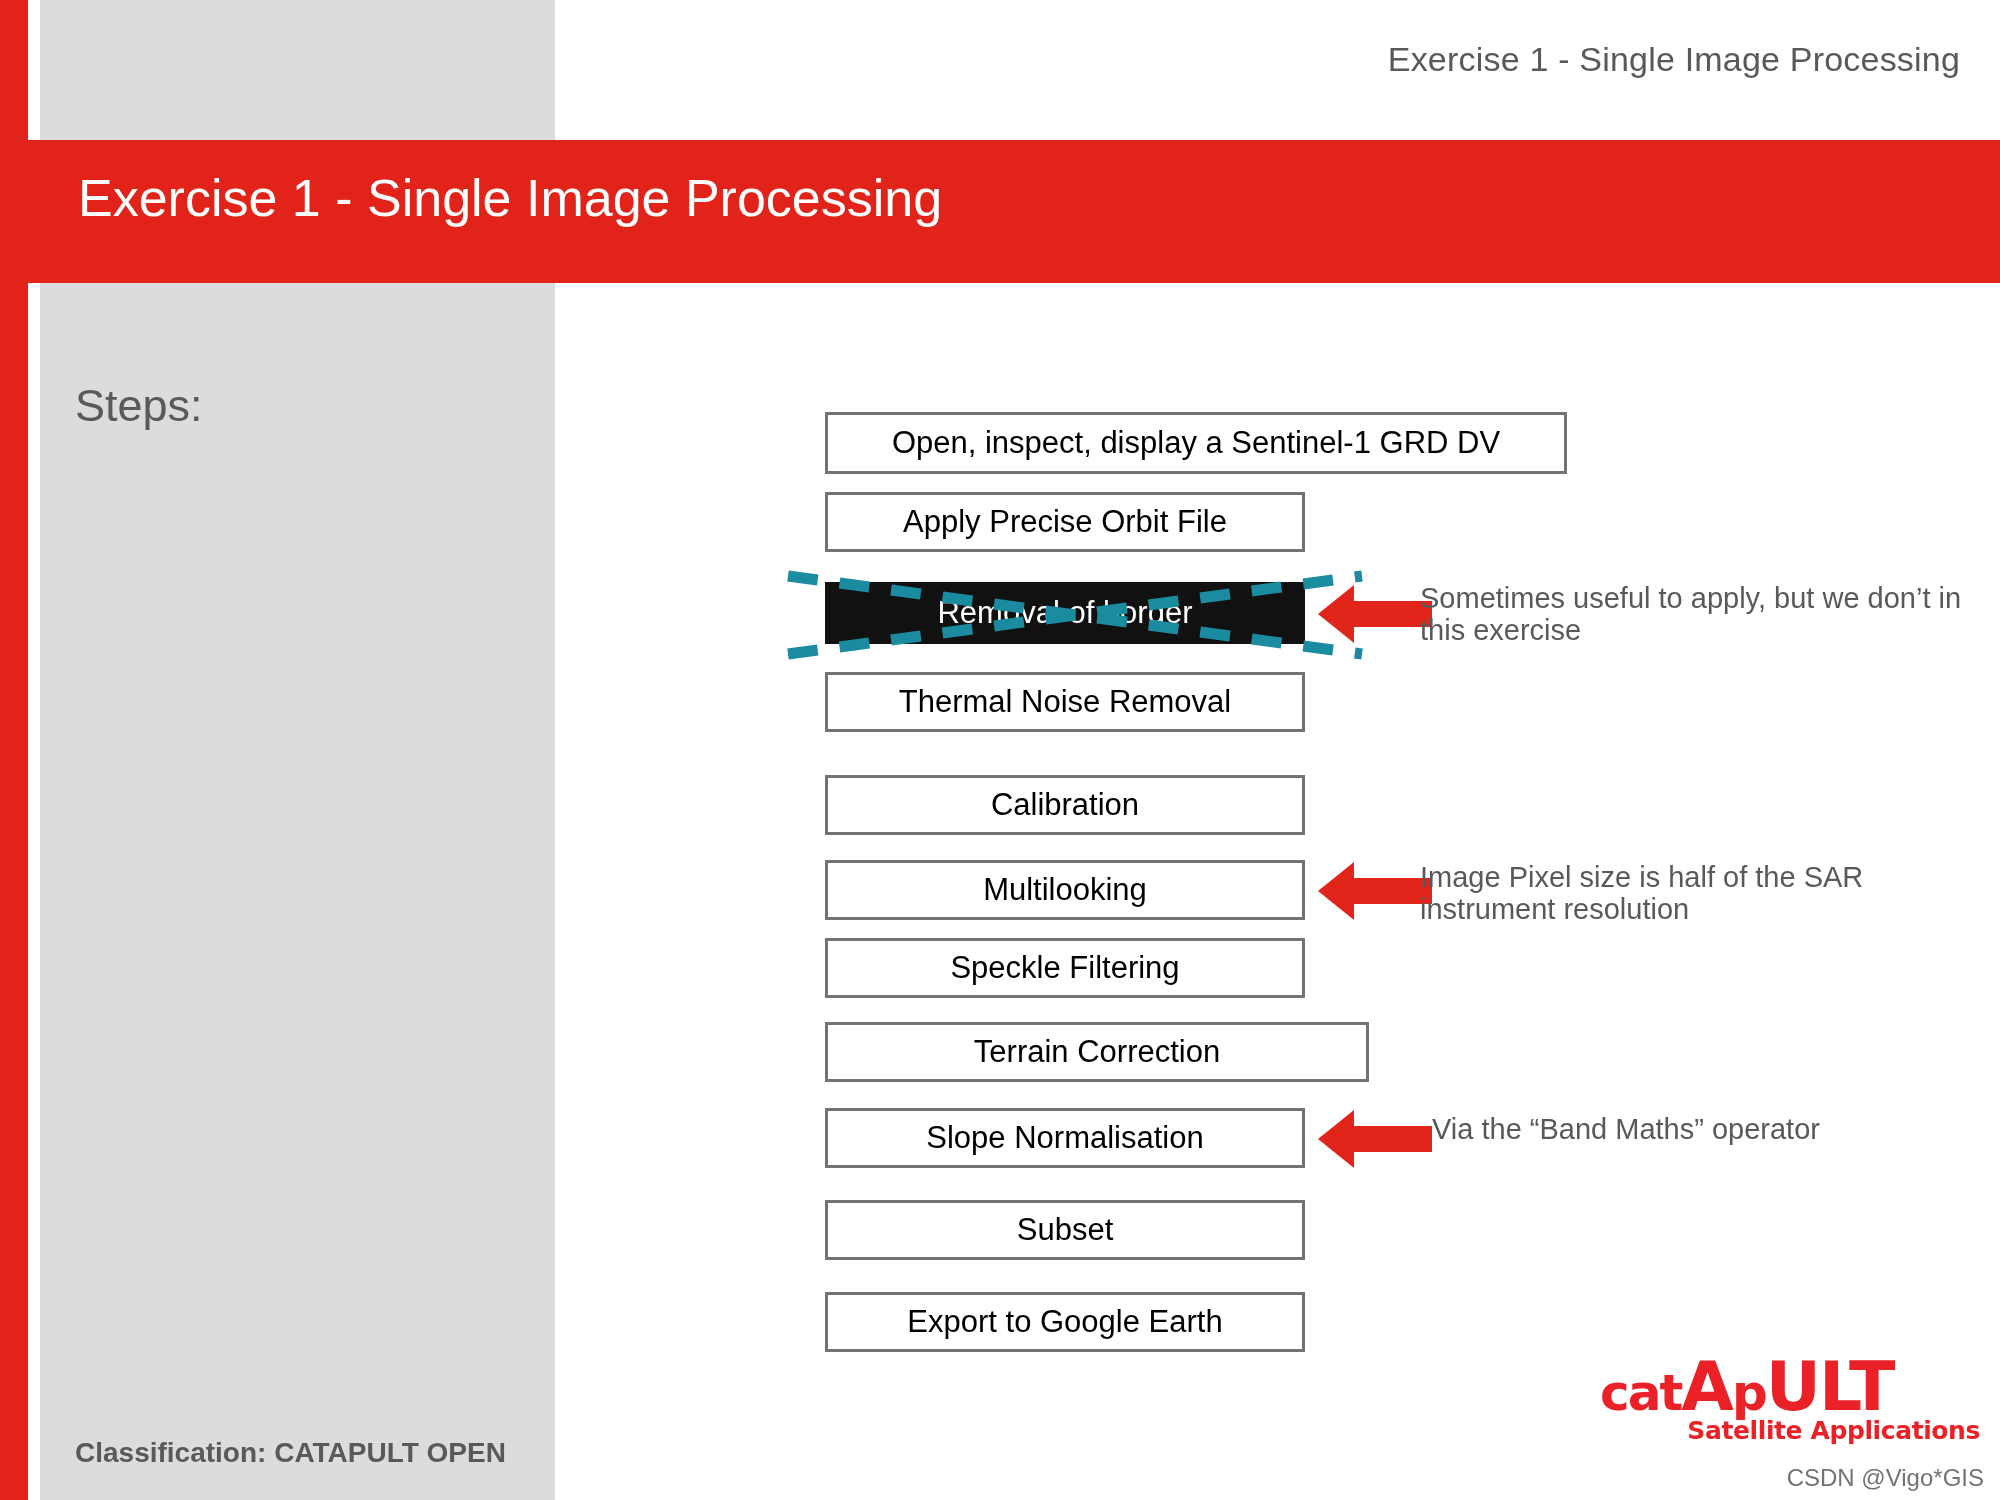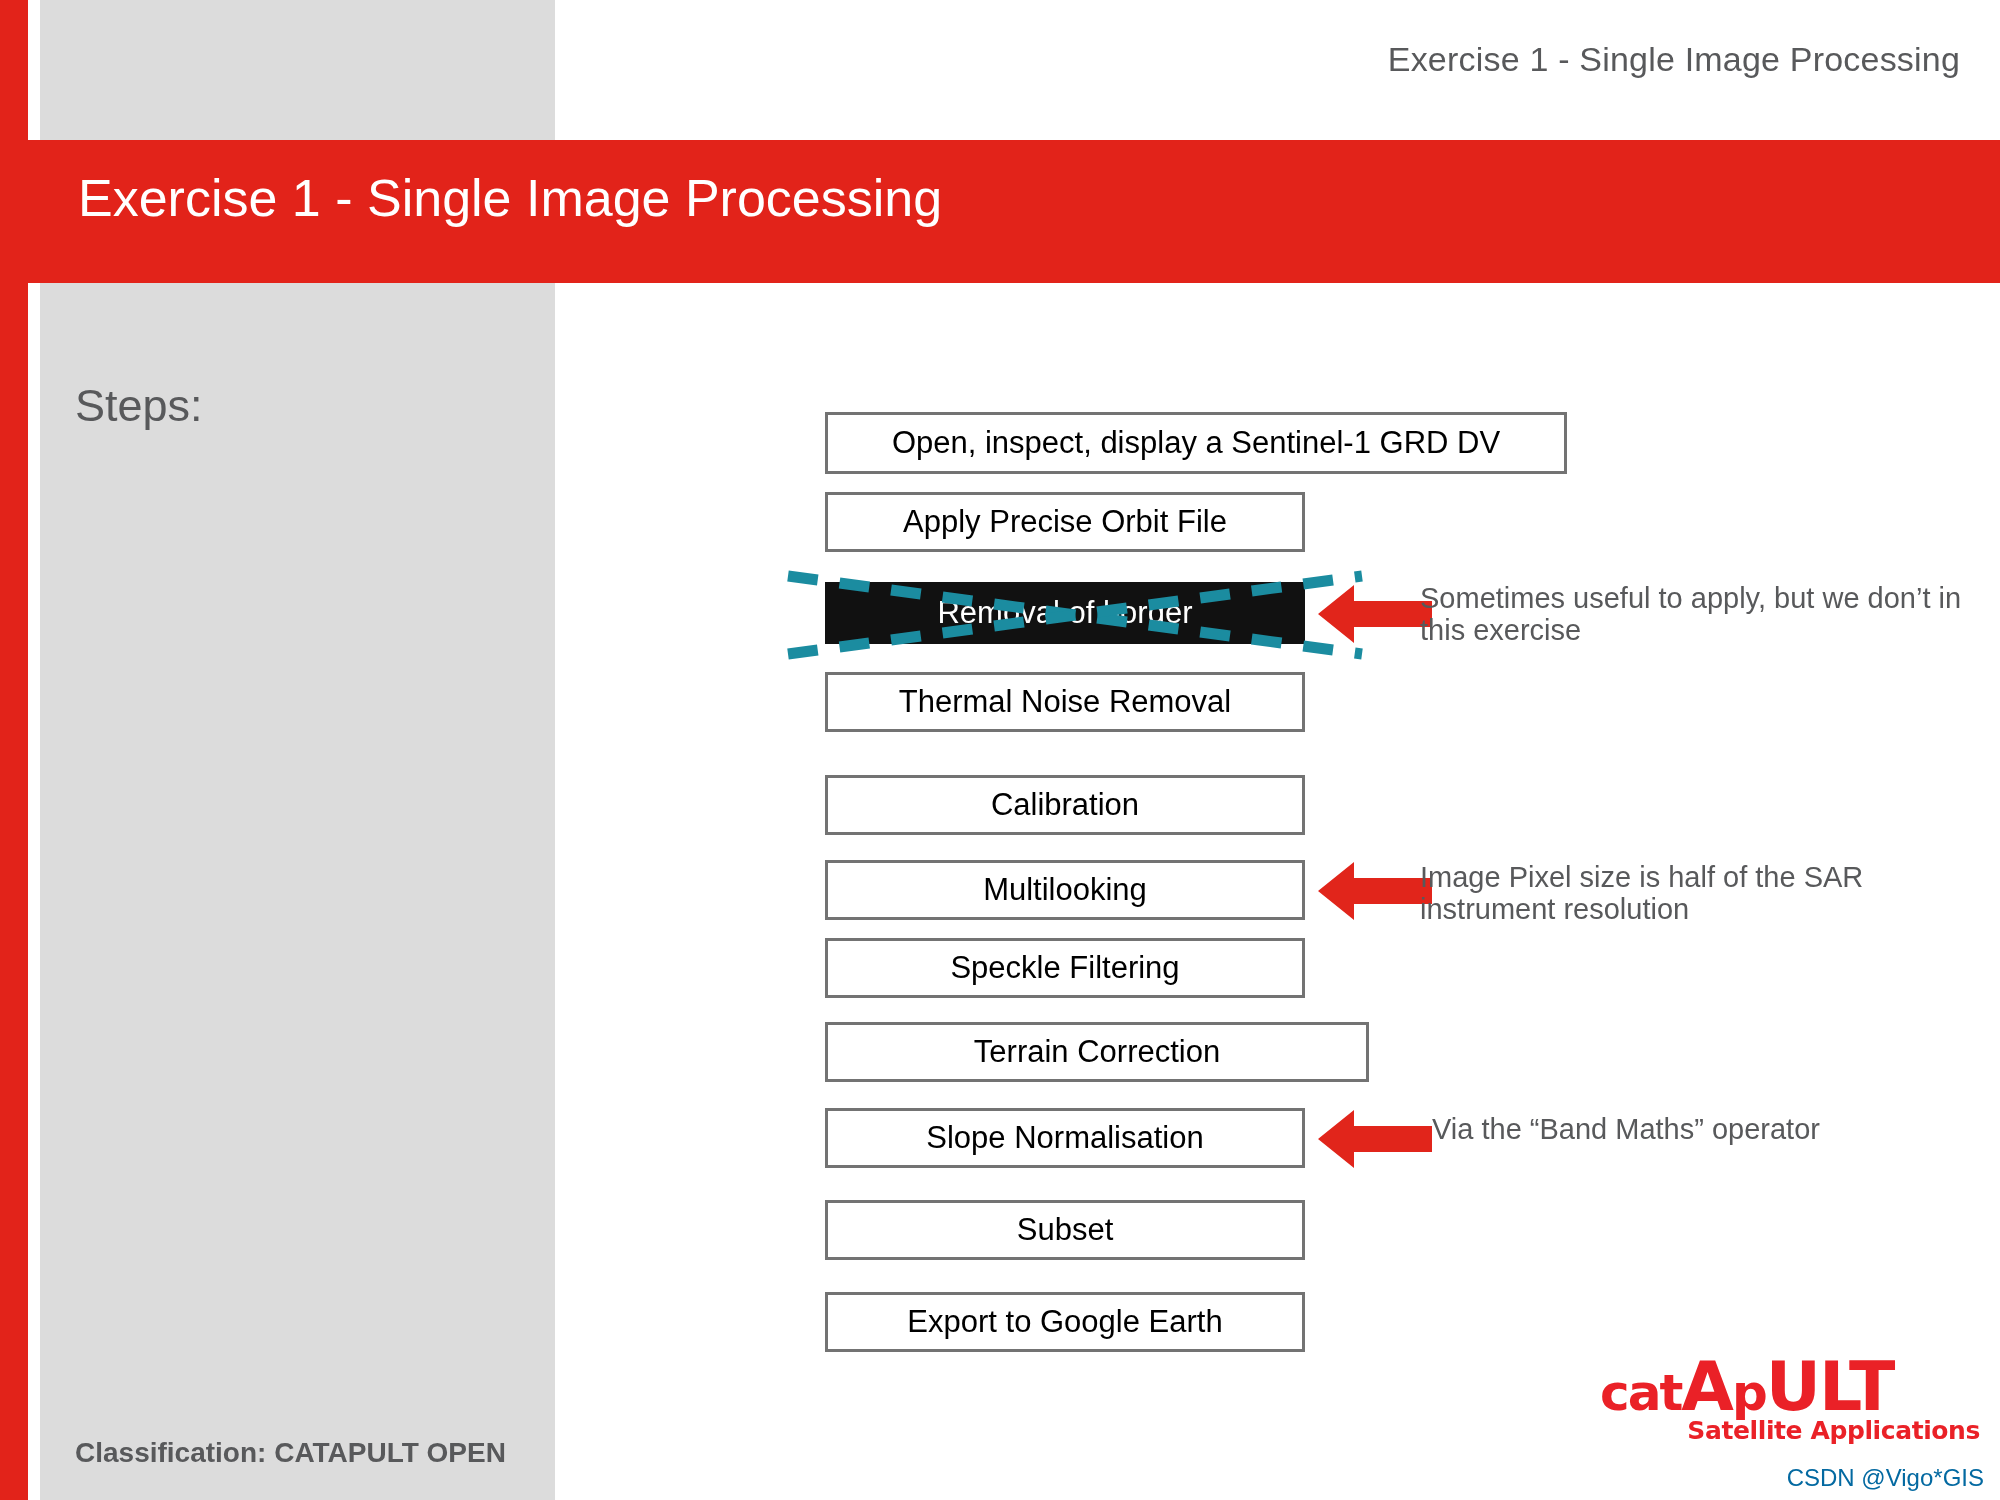--- a/index.html
+++ b/index.html
@@ -152,21 +152,21 @@
     text-align: right;
     margin-top: -4px;
     letter-spacing: -0.4px;
     font-family: "DejaVu Sans", sans-serif;
   }
   .watermark {
     position: absolute;
     right: 16px;
     bottom: 8px;
     font-size: 24px;
-    color: #0369a1;
+    color: #737373;
     z-index: 7;
     white-space: nowrap;
   }
 </style>
 </head>
 <body>
 
 <div id="slide">
 
   <div class="red-left-strip"></div>

